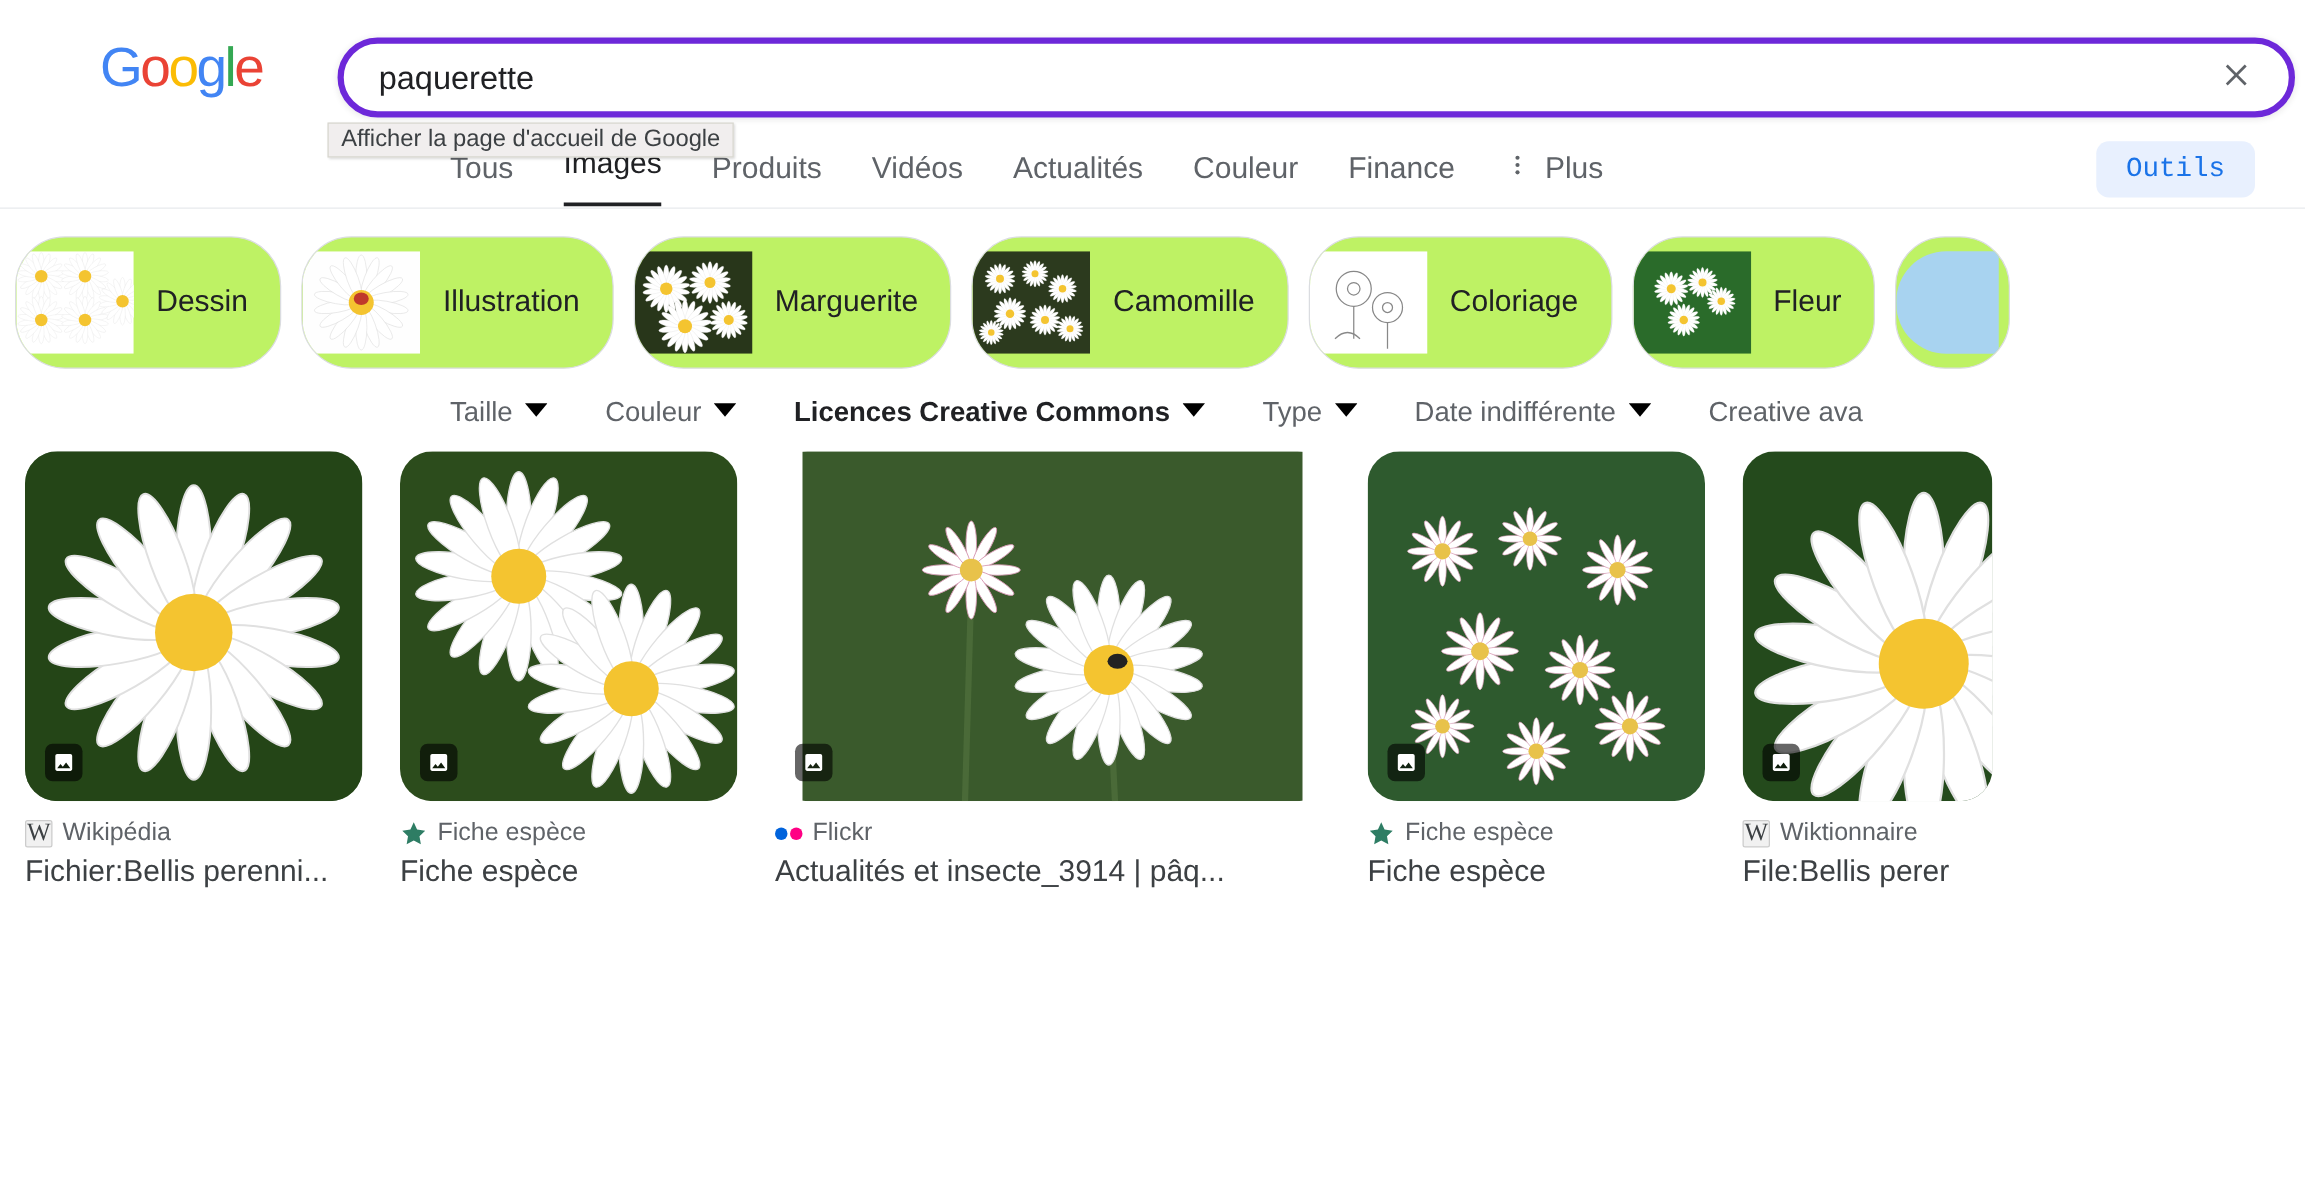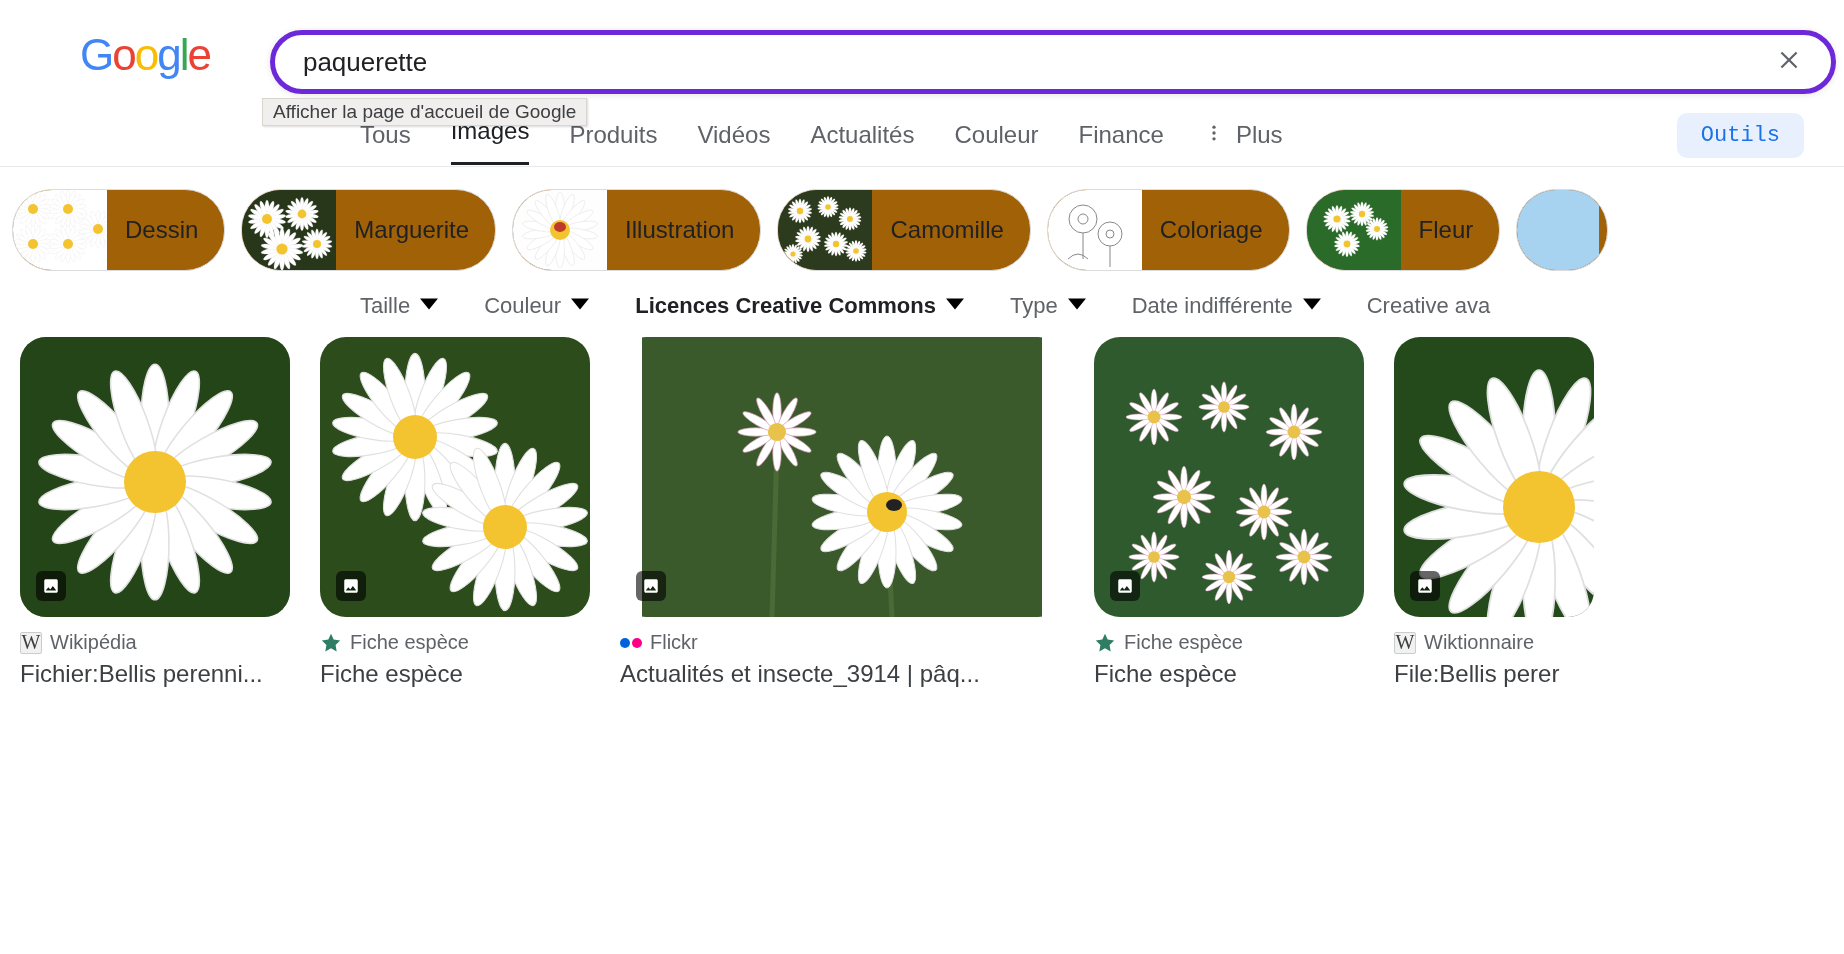--- a/index.html
+++ b/index.html
@@ -32,21 +32,21 @@
   .nav-item { font-size:24px; color:#5f6368; cursor:pointer; padding:12px 0; }
   .nav-item.active { color:#202124; font-weight:400; border-bottom:3px solid #202124; padding-bottom:17px; }
   .nav-more { display:flex; align-items:center; gap:12px; color:#5f6368; font-size:24px; cursor:pointer; }
   .nav-more svg { width:20px; height:20px; fill:#5f6368; }
   .tools-btn { margin-left:auto; margin-right:40px; background:#e8f0fe; color:#1a73e8;
     font-size:22px; border-radius:10px; padding:10px 24px; cursor:pointer;font-family:Liberation Mono, monospace; }
 
   
   .chips { display:flex; gap:16px; padding:22px 0 22px 12px; overflow:hidden; }
   .chip { display:flex; align-items:center; border:1px solid #dadce0; border-radius:40px;
-    height:82px; overflow:hidden; cursor:pointer; background:#a16207; flex:0 0 auto; }
+    height:106px; overflow:hidden; cursor:pointer; background:#bef264; flex:0 0 auto; }
   .chip-thumb { width:94px; height:82px; display:flex; align-items:center; justify-content:center; position:relative; }
   .chip-label { font-size:24px; padding:0 26px 0 18px; }
   .chip.sky .chip-thumb { width:82px; background:#a8d3f0; border-radius:40px 0 0 40px; }
   .chip.sky { padding-right:8px; }
 
   
   .filters { display:flex; gap:46px; padding:0 0 18px 360px; font-size:22px; color:#5f6368; }
   .filter { display:flex; align-items:center; gap:10px; cursor:pointer; }
   .filter.active { color:#202124; font-weight:600; }
   .filter svg { width:18px; height:18px; }
@@ -191,49 +191,49 @@
             <use href="#daisy"></use>
           </g>
       </svg>
     </div>
     <div class="chip-label">Dessin</div>
   </div>
 
   <div class="chip">
     <div class="chip-thumb">
       <svg viewBox="0 0 94 82">
+          <rect width="94" height="82" fill="#fefefe"></rect>
+        <g transform="translate(47,41) scale(.5)">
+            <use href="#daisy"></use>
+          </g>
+        <ellipse cx="47" cy="38" rx="6" ry="5" fill="#c0392b"></ellipse>
+      </svg>
+    </div>
+    <div class="chip-label">Illustration</div>
+  </div>
+
+  <div class="chip">
+    <div class="chip-thumb">
+      <svg viewBox="0 0 94 82">
           <rect width="94" height="82" fill="#28361a"></rect>
         <g transform="translate(25,30) scale(.25)">
             <use href="#daisy"></use>
           </g>
         <g transform="translate(60,25) scale(.22)">
             <use href="#daisy"></use>
           </g>
         <g transform="translate(40,60) scale(.28)">
             <use href="#daisy"></use>
           </g>
         <g transform="translate(75,55) scale(.2)">
             <use href="#daisy"></use>
           </g>
       </svg>
     </div>
     <div class="chip-label">Marguerite</div>
-  </div>
-
-  <div class="chip">
-    <div class="chip-thumb">
-      <svg viewBox="0 0 94 82">
-          <rect width="94" height="82" fill="#fefefe"></rect>
-        <g transform="translate(47,41) scale(.5)">
-            <use href="#daisy"></use>
-          </g>
-        <ellipse cx="47" cy="38" rx="6" ry="5" fill="#c0392b"></ellipse>
-      </svg>
-    </div>
-    <div class="chip-label">Illustration</div>
   </div>
 
   <div class="chip">
     <div class="chip-thumb">
       <svg viewBox="0 0 94 82">
           <rect width="94" height="82" fill="#2c3a1e"></rect>
         <g transform="translate(22,22) scale(.16)">
             <use href="#daisy"></use>
           </g>
         <g transform="translate(50,18) scale(.14)">

